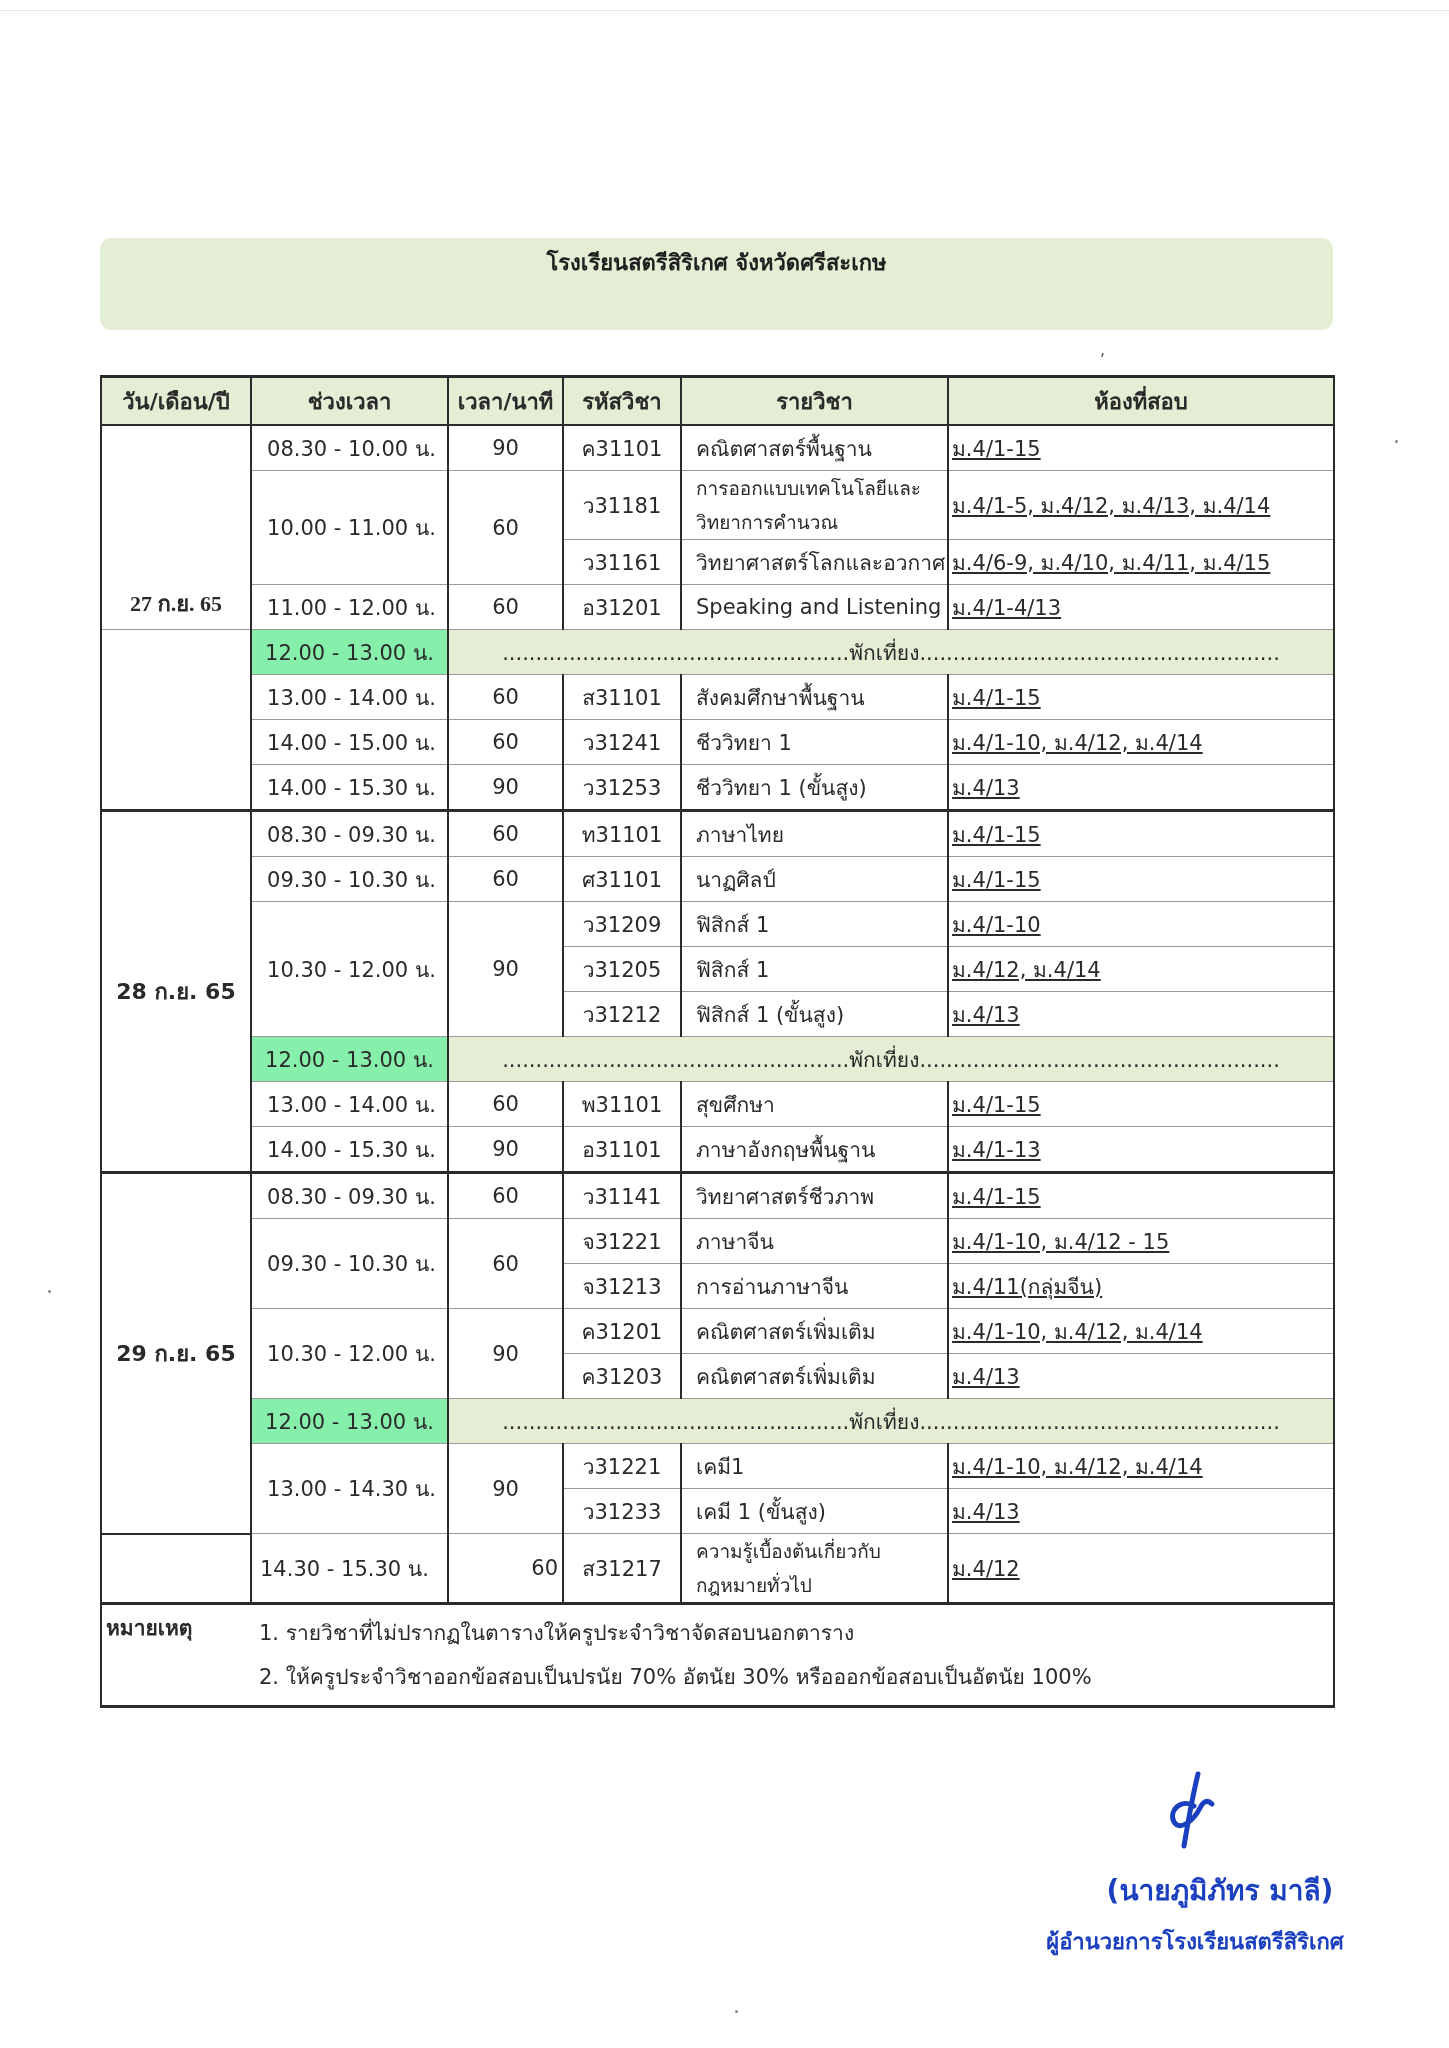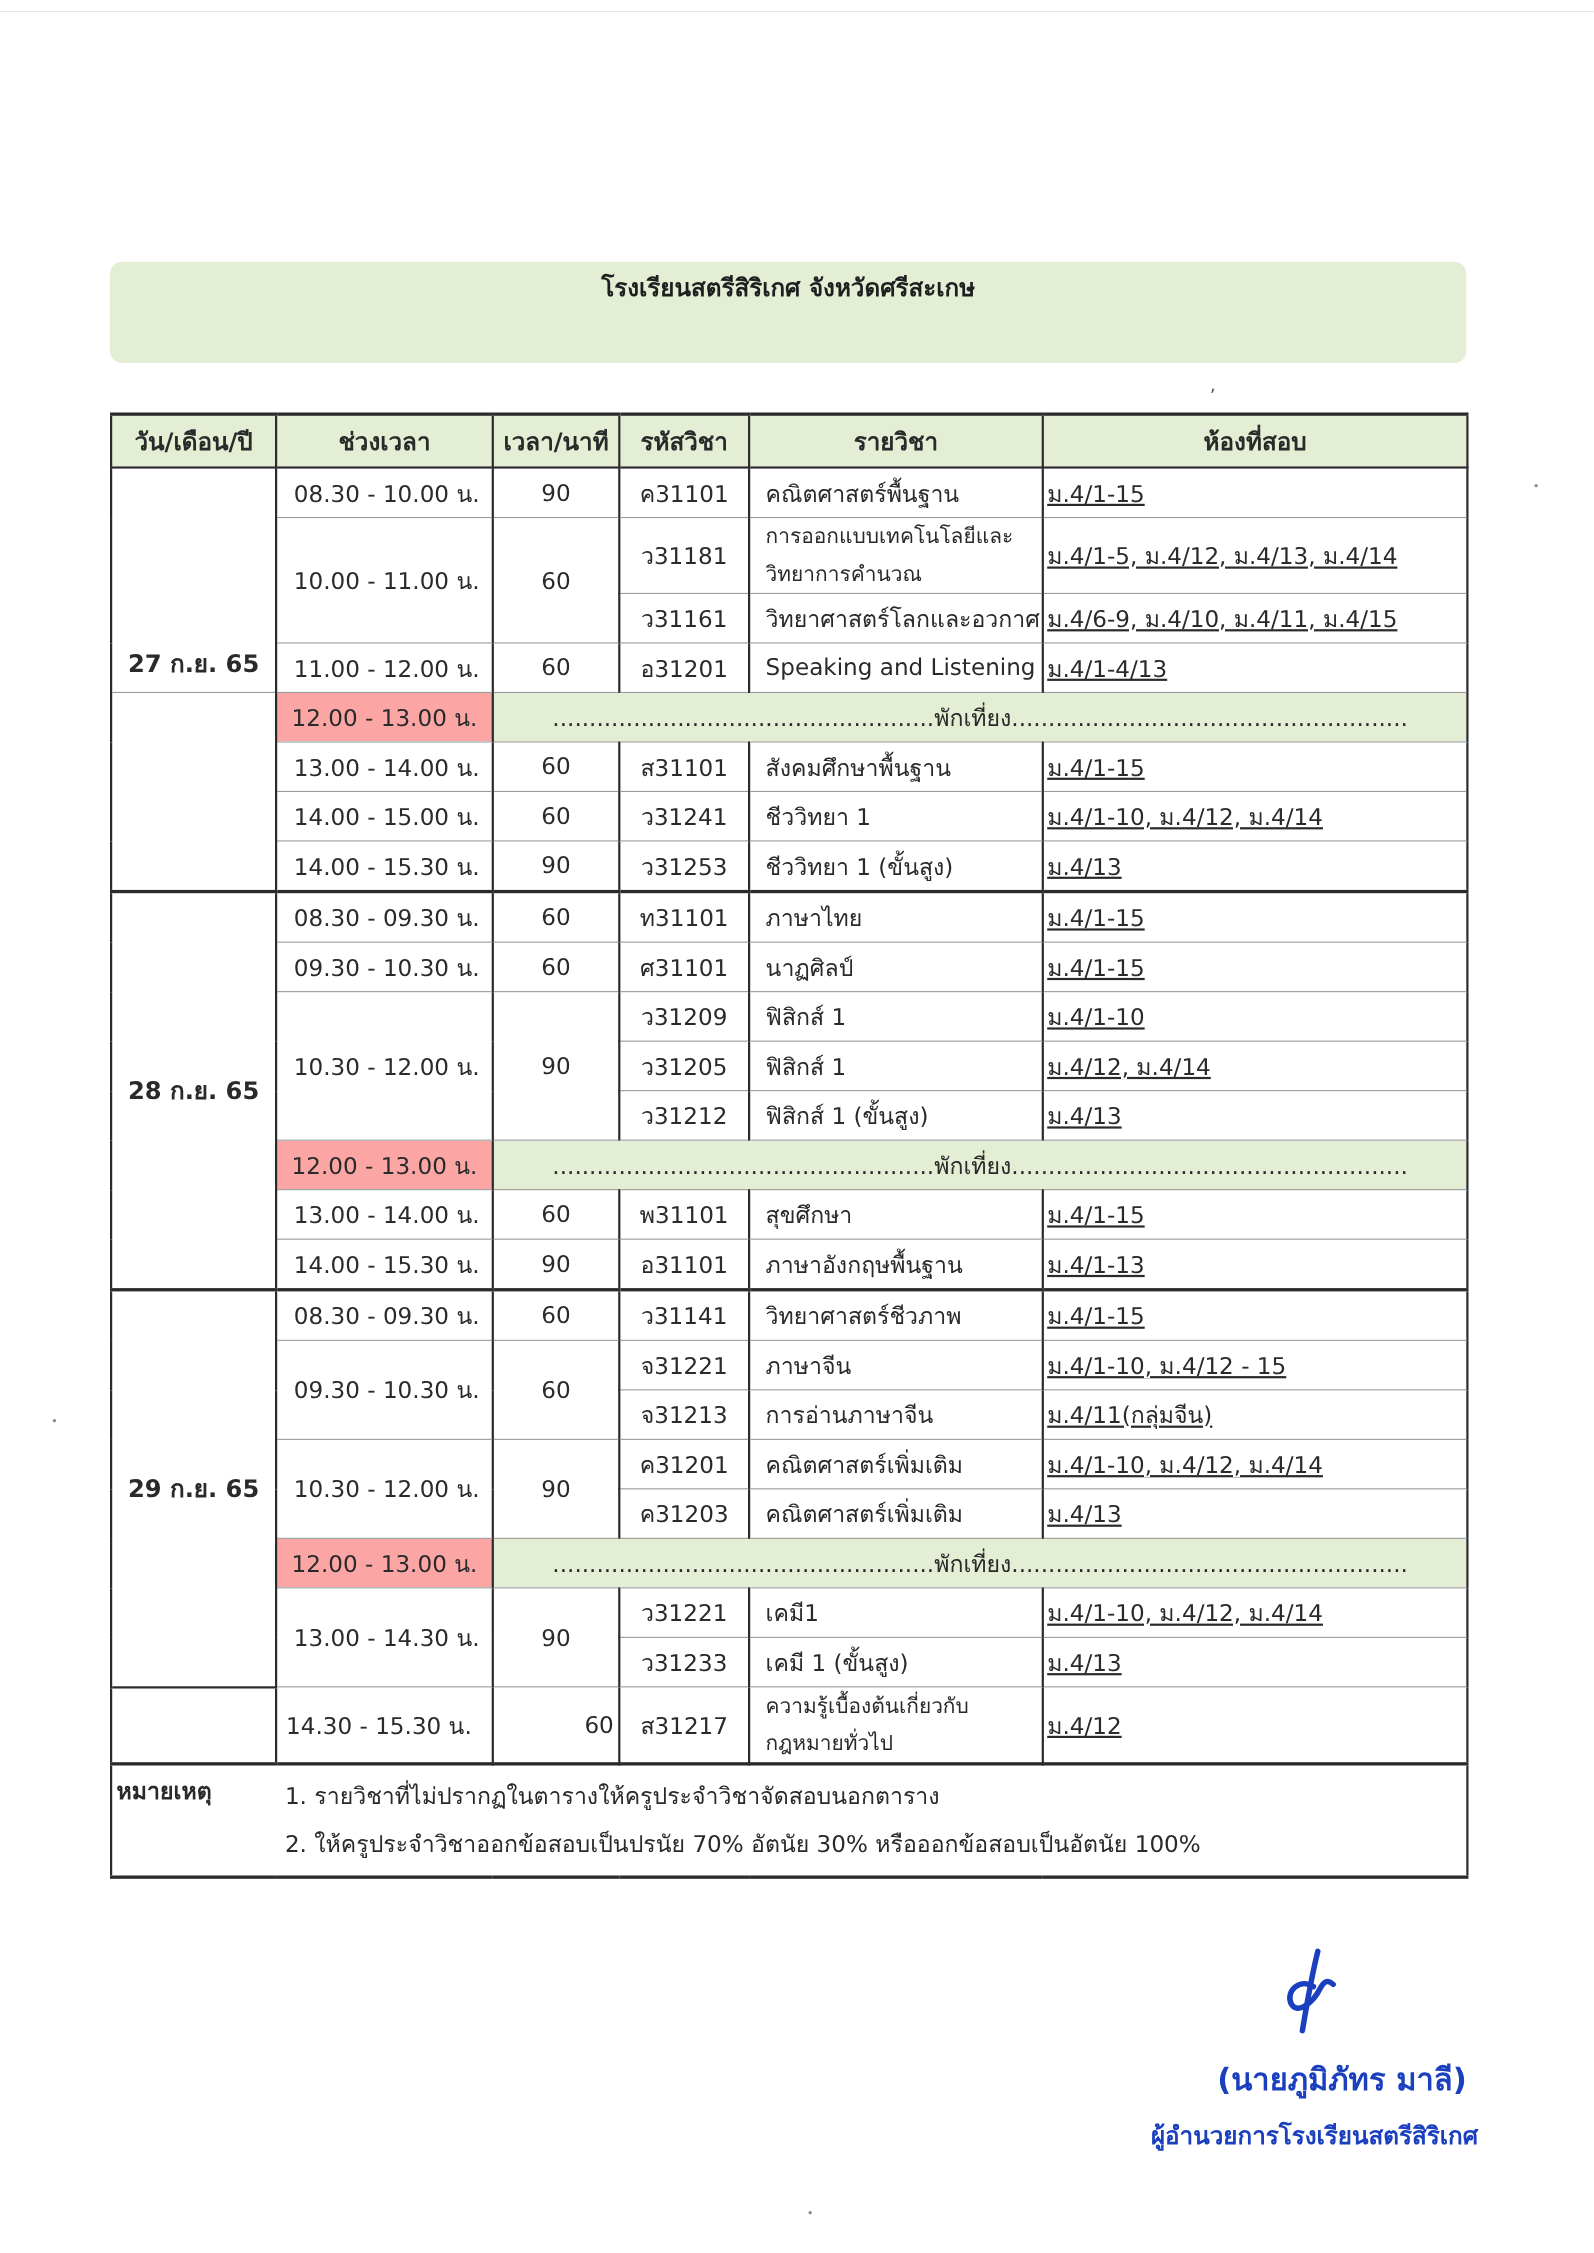--- a/index.html
+++ b/index.html
@@ -92,36 +92,37 @@
     }
     table.exam td.date {
       font-weight: bold;
       text-align: center;
       vertical-align: middle;
       font-size: 22px;
     }
     table.exam td.date-bottom {
       vertical-align: bottom;
       padding-bottom: 6px;
+      font-family: Liberation Serif, serif;
     }
     table.exam td.time { text-align: center; padding-left: 8px; }
     table.exam td.time.left { text-align: left; }
     table.exam td.min { text-align: center; }
     table.exam td.min.right { text-align: right; }
     table.exam td.code { text-align: center; }
     table.exam td.subj { text-align: left; padding-left: 14px; }
     table.exam td.subj.two-line {
       white-space: normal;
       line-height: 34px;
       font-size: 19px;
       height: 66px;
     }
     table.exam td.room { text-align: left; padding-left: 3px; text-decoration: underline; }
     table.exam tr.lunch td.lunch-time {
-      background: #fca5a5;
+      background: #86efac;
       text-align: center;
     }
     table.exam tr.lunch td.lunch-label {
       background: #e3eed4;
       text-align: center;
       color: #2a2a2a;
       font-size: 21px;
       letter-spacing: 0;
     }
     table.exam tr.day-start td {

